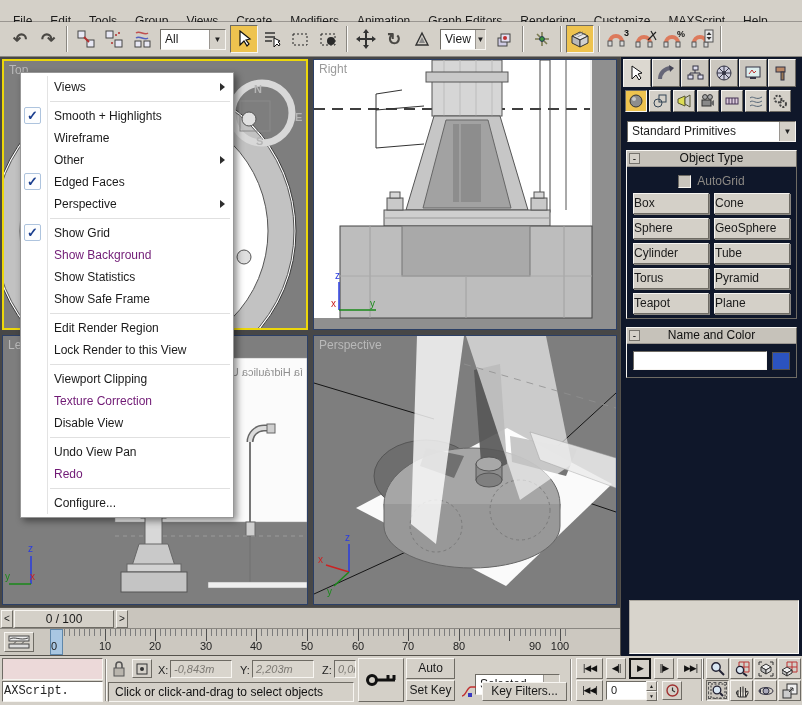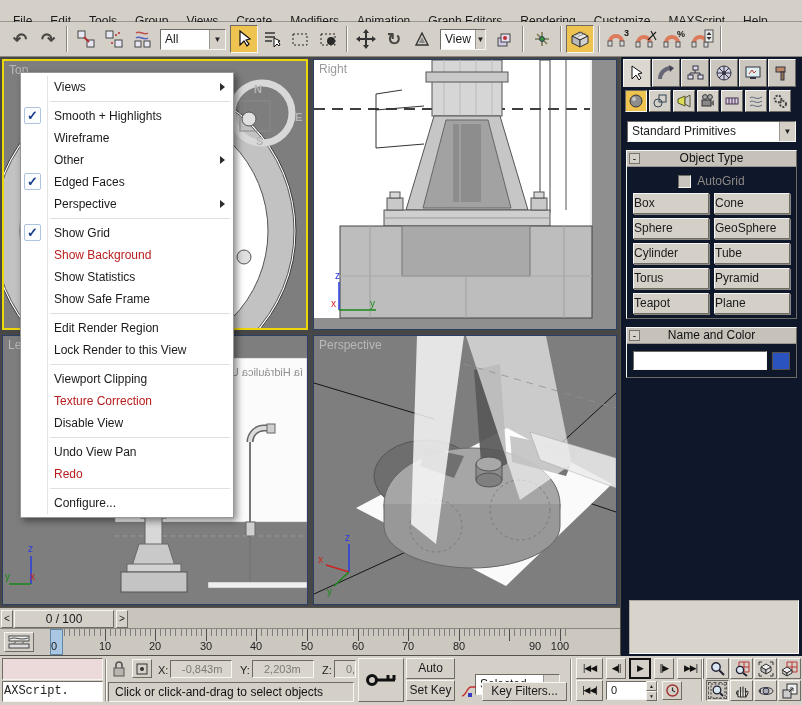--- a/index.html
+++ b/index.html
@@ -35,21 +35,21 @@
   .vp { position:absolute; overflow:hidden; background:#7e7e7e; border:1px solid #2b3f66; }
   .vp.active { border:2px solid #ecd70a; }
   .vp svg { position:absolute; left:0; top:0; }
   .vp-label { position:absolute; left:5px; top:2px; color:#b9b9b9; font-size:12px; z-index:3; }
 
   
   #ctx { position:absolute; left:20px; top:72px; width:214px; background:#ffffff; border:1px solid #979797;
          box-shadow:3px 3px 7px rgba(0,0,0,.45); padding:3px 0; z-index:60; }
   #ctx::before { content:""; position:absolute; left:26px; top:3px; bottom:3px; width:1px; background:#e3e3e3; }
   .ctx-item { position:relative; height:22px; line-height:22px; padding-left:33px; color:#1a1a1a; font-size:12px; }
-  .ctx-item.disabled { color:#b91c1c; }
+  .ctx-item.disabled { color:#701a75; }
   .ctx-check { position:absolute; left:3px; top:2px; width:17px; height:17px; background:#fcfdfe;
                border:1px solid #aec4de; border-radius:2px; color:#1b3f8f; font-weight:bold;
                text-align:center; line-height:16px; font-size:13px; }
   .ctx-arrow { position:absolute; right:8px; top:7px; width:0; height:0;
                border-left:5px solid #2d2d2d; border-top:4px solid transparent; border-bottom:4px solid transparent; }
   .ctx-sep { height:1px; background:#e0e0e0; margin:3px 3px 3px 29px; }
 
   
   #cpanel { position:absolute; left:620px; top:57px; width:182px; height:599px; background:#0f172a;
             border-left:1px solid #55524c; }
@@ -101,21 +101,21 @@
 
   
   #statusbar { position:absolute; left:0; top:656px; width:802px; height:49px; background:#d4d0c8; }
   .sb-sep { position:absolute; top:3px; height:42px; width:2px; border-left:1px solid #8a8781; border-right:1px solid #fbfaf8; }
   #listener-pink { position:absolute; left:2px; top:2px; width:101px; height:22px; background:#ecd9d9; }
   #listener-white { position:absolute; left:2px; top:25px; width:101px; height:21px; background:#fff;
                     font-family:"Liberation Mono", monospace; font-size:12px; line-height:19px; padding-left:1px;
                     white-space:nowrap; overflow:hidden; color:#222; }
   .coord-label { position:absolute; top:8px; font-size:11px; color:#222; }
   .coord-field { position:absolute; top:4px; height:18px; background:#d9d5cd; color:#7d7a74; font-size:11px;
-                 line-height:16px; padding-left:11px; overflow:hidden; white-space:nowrap; }
+                 line-height:16px; padding-left:3px; overflow:hidden; white-space:nowrap;font-style:italic; }
   #prompt-box { position:absolute; left:108px; top:26px; width:246px; height:20px; line-height:18px; padding-left:6px;
                 color:#111; background:#d4d0c8; }
   .skbtn { position:absolute; text-align:center; font-size:12px; }
   .pbtn { position:absolute; height:21px; text-align:center; font-size:9px; line-height:19px; color:#111; letter-spacing:-1px; }
   #frame-field { position:absolute; left:606px; top:25px; width:52px; height:19px; background:#fff; font-size:11px;
                  line-height:17px; padding-left:4px; }
   .spin { position:absolute; left:646px; top:25px; width:11px; height:19px; display:flex; flex-direction:column; }
   .spin div { flex:1; font-size:5px; line-height:8px; text-align:center; background:#d4d0c8;
               border:1px solid; border-color:#f7f5f1 #6e6b64 #6e6b64 #f7f5f1; }
   .navbtn { position:absolute; width:23px; height:21px; display:flex; align-items:center; justify-content:center; }

